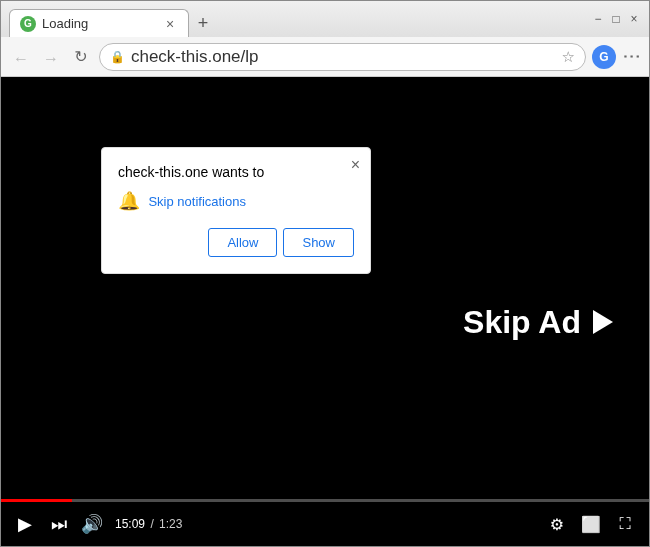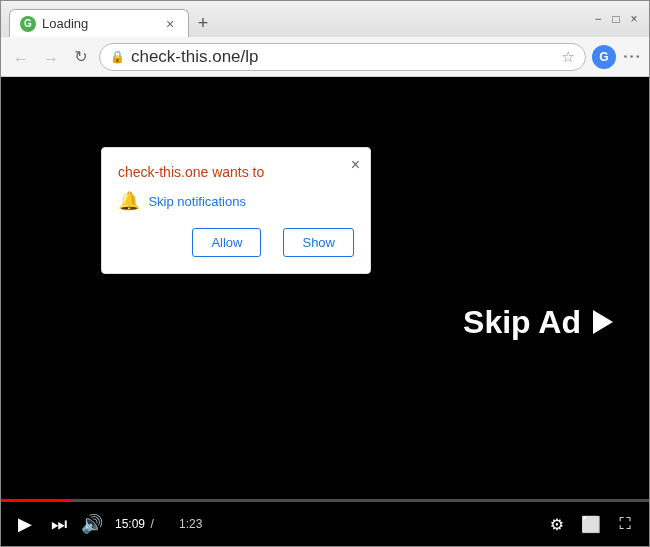--- a/index.html
+++ b/index.html
@@ -209,21 +209,21 @@
     .ctrl-btn {
       color: #fff;
       font-size: 18px;
       cursor: pointer;
       display: flex; align-items: center; justify-content: center;
       width: 24px; height: 24px;
     }
     .time-display { color: #fff; font-size: 12px; white-space: nowrap; }
     .time-current { color: #fff; }
     .time-sep { color: #ccc; margin: 0 2px; }
-    .time-total { color: #ccc; margin-left: 20px; }
+    .time-total { color: #ccc; }
     .spacer { flex: 1; }
     .ctrl-btn-right { color: #fff; font-size: 16px; cursor: pointer; }
 
     
     .notification-popup {
       position: absolute;
       top: 70px;
       left: 100px;
       width: 270px;
       background: #fff;
@@ -233,35 +233,35 @@
       padding: 16px;
       z-index: 100;
     }
     .popup-close {
       position: absolute;
       top: 8px; right: 10px;
       color: #666; font-size: 16px; cursor: pointer;
     }
     .popup-title {
       font-size: 14px;
-      color: #c2410c;
+      color: #000000;
       margin-bottom: 10px;
     }
     .popup-notification-row {
       display: flex;
       align-items: center;
       gap: 8px;
       margin-bottom: 16px;
     }
     .bell-icon { font-size: 18px; color: #333; }
     .popup-notification-text { font-size: 13px; color: #1a73e8; }
     .popup-buttons {
       display: flex;
       justify-content: flex-end;
-      gap: 22px;
+      gap: 6px;
     }
     .popup-btn {
       padding: 6px 18px;
       border: 1px solid #1a73e8;
       border-radius: 3px;
       font-size: 13px;
       cursor: pointer;
       background: #fff;
       color: #1a73e8;
     }

